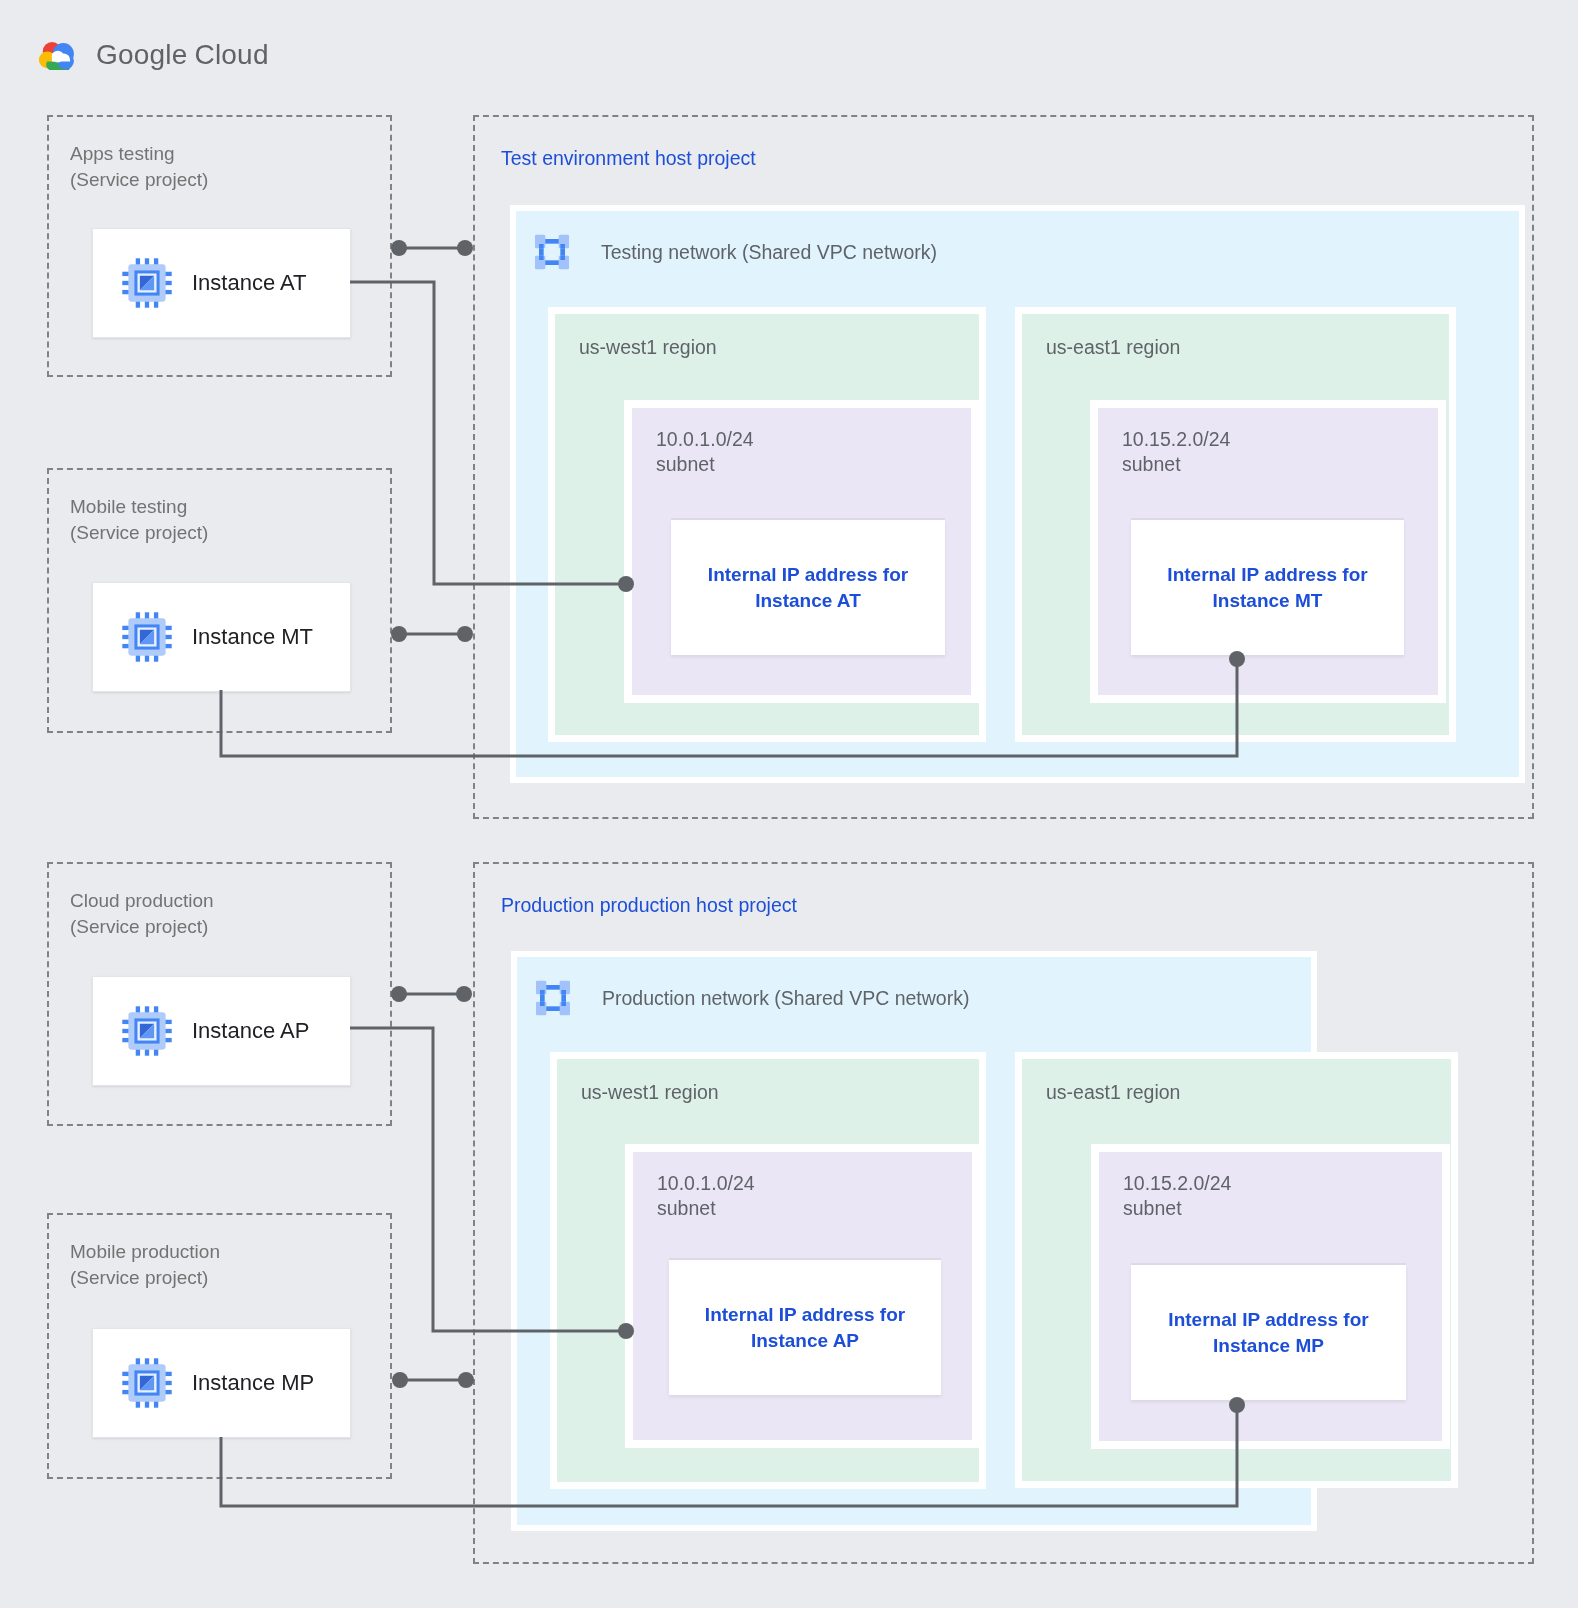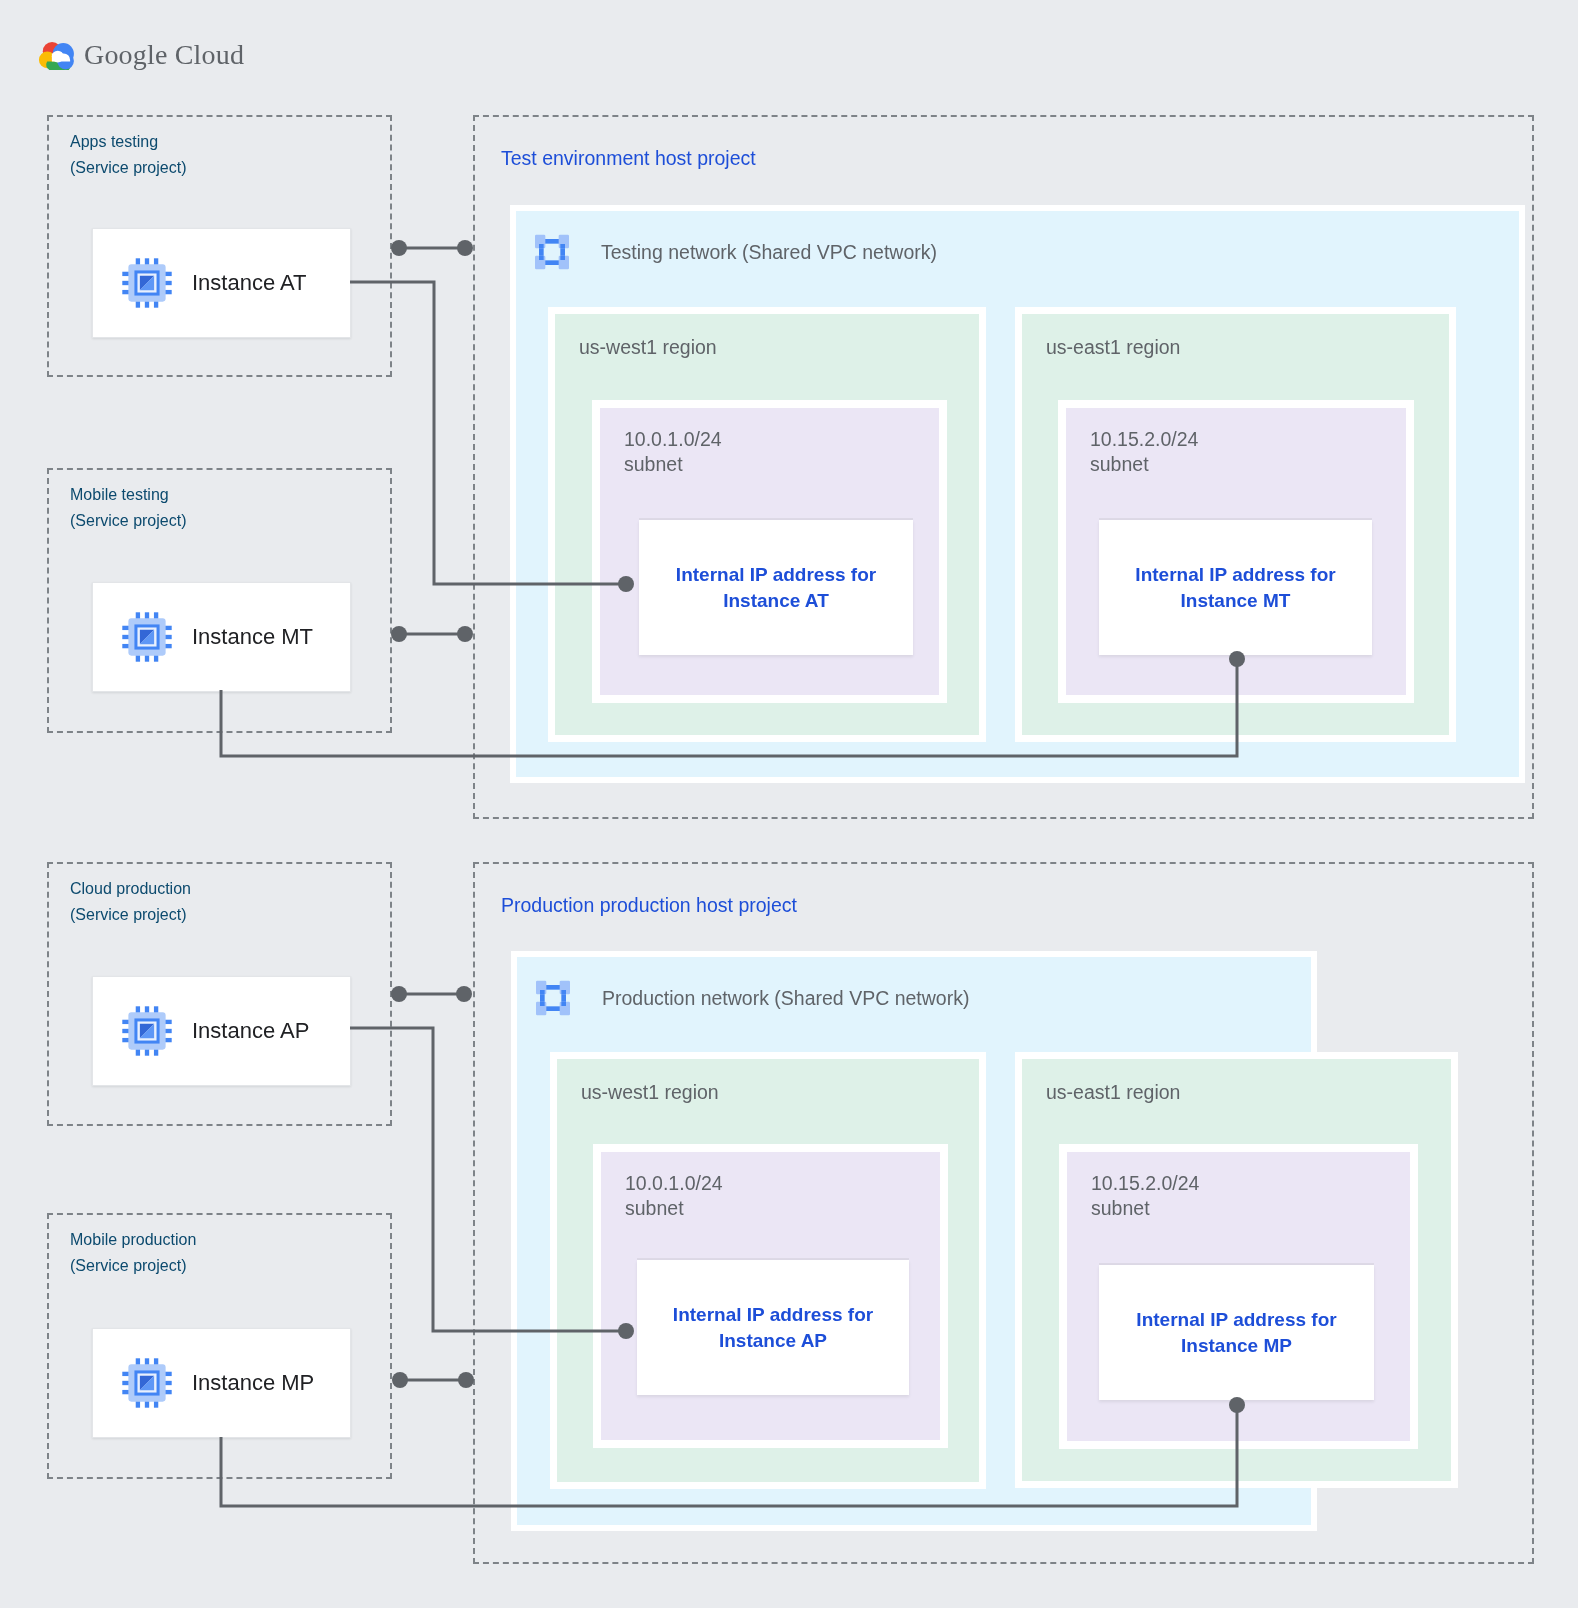--- a/index.html
+++ b/index.html
@@ -5,48 +5,48 @@
   html,body{margin:0;padding:0;background:#E9EBEE;}
   #page{
     position:relative;width:1578px;height:1608px;overflow:hidden;
     background:#E9EBEE;
     font-family:"Liberation Sans", sans-serif;
     -webkit-font-smoothing:antialiased;
   }
   .abs{position:absolute;}
 
   
-  .logo{left:34px;top:36px;display:flex;align-items:center;gap:4px;font-family:Liberation Serif, serif;}
+  .logo{left:34px;top:36px;display:flex;align-items:center;gap:16px;}
   .logo-text{font-size:28px;color:#5F6368;letter-spacing:.2px;}
   .logo-text .g{font-weight:500;margin-right:7px;}
   .logo-text .c{font-weight:400;}
 
   
   .dashed-box{
     border:2px dashed #7E8388;background:transparent;box-sizing:border-box;
   }
-  .sp-label{position:absolute;left:21px;top:12px;font-size:16px;line-height:26px;color:#0c4a6e;}
+  .sp-label{position:absolute;left:21px;top:24px;font-size:19px;line-height:26px;color:#737373;}
   .hp-title{position:absolute;left:26px;top:30px;font-size:19.5px;color:#1d4ed8;}
 
   
   .card{
     position:absolute;width:259px;height:110px;background:#FFFFFF;
     border:1px solid #E3E5E8;box-sizing:border-box;
     box-shadow:0 1px 2px rgba(60,64,67,.12);
     display:flex;align-items:center;padding-left:28px;gap:19px;
   }
   .card-label{font-size:22px;color:#202124;}
 
   
   .net{position:absolute;background:#E1F4FD;box-shadow:0 0 0 6px #FFFFFF;}
   .net-head{position:absolute;left:16px;top:21px;display:flex;align-items:center;gap:29px;}
   .net-label{font-size:19.5px;color:#5F6368;}
   .region{position:absolute;background:#DEF1E8;box-shadow:0 0 0 7px #FFFFFF;}
   .region-name{position:absolute;left:24px;top:22px;font-size:19.5px;color:#5F6368;}
-  .subnet{position:absolute;background:#EBE6F5;box-shadow:0 0 0 8px #FFFFFF;}
+  .subnet{position:absolute;background:#EBE6F5;box-shadow:0 0 0 8px #FFFFFF;margin-left:32px;}
   .subnet-label{position:absolute;left:24px;top:19px;font-size:19.5px;line-height:25px;color:#5F6368;}
   .ipbox{
     position:absolute;background:#FFFFFF;
     box-shadow:0 -2px 0 rgba(60,64,67,.08), 0 2px 3px rgba(60,64,67,.10);
     display:flex;flex-direction:column;align-items:center;justify-content:center;
     text-align:center;
   }
   .ipbox div{font-size:19px;line-height:26px;font-weight:700;color:#1d4ed8;}
 
   

